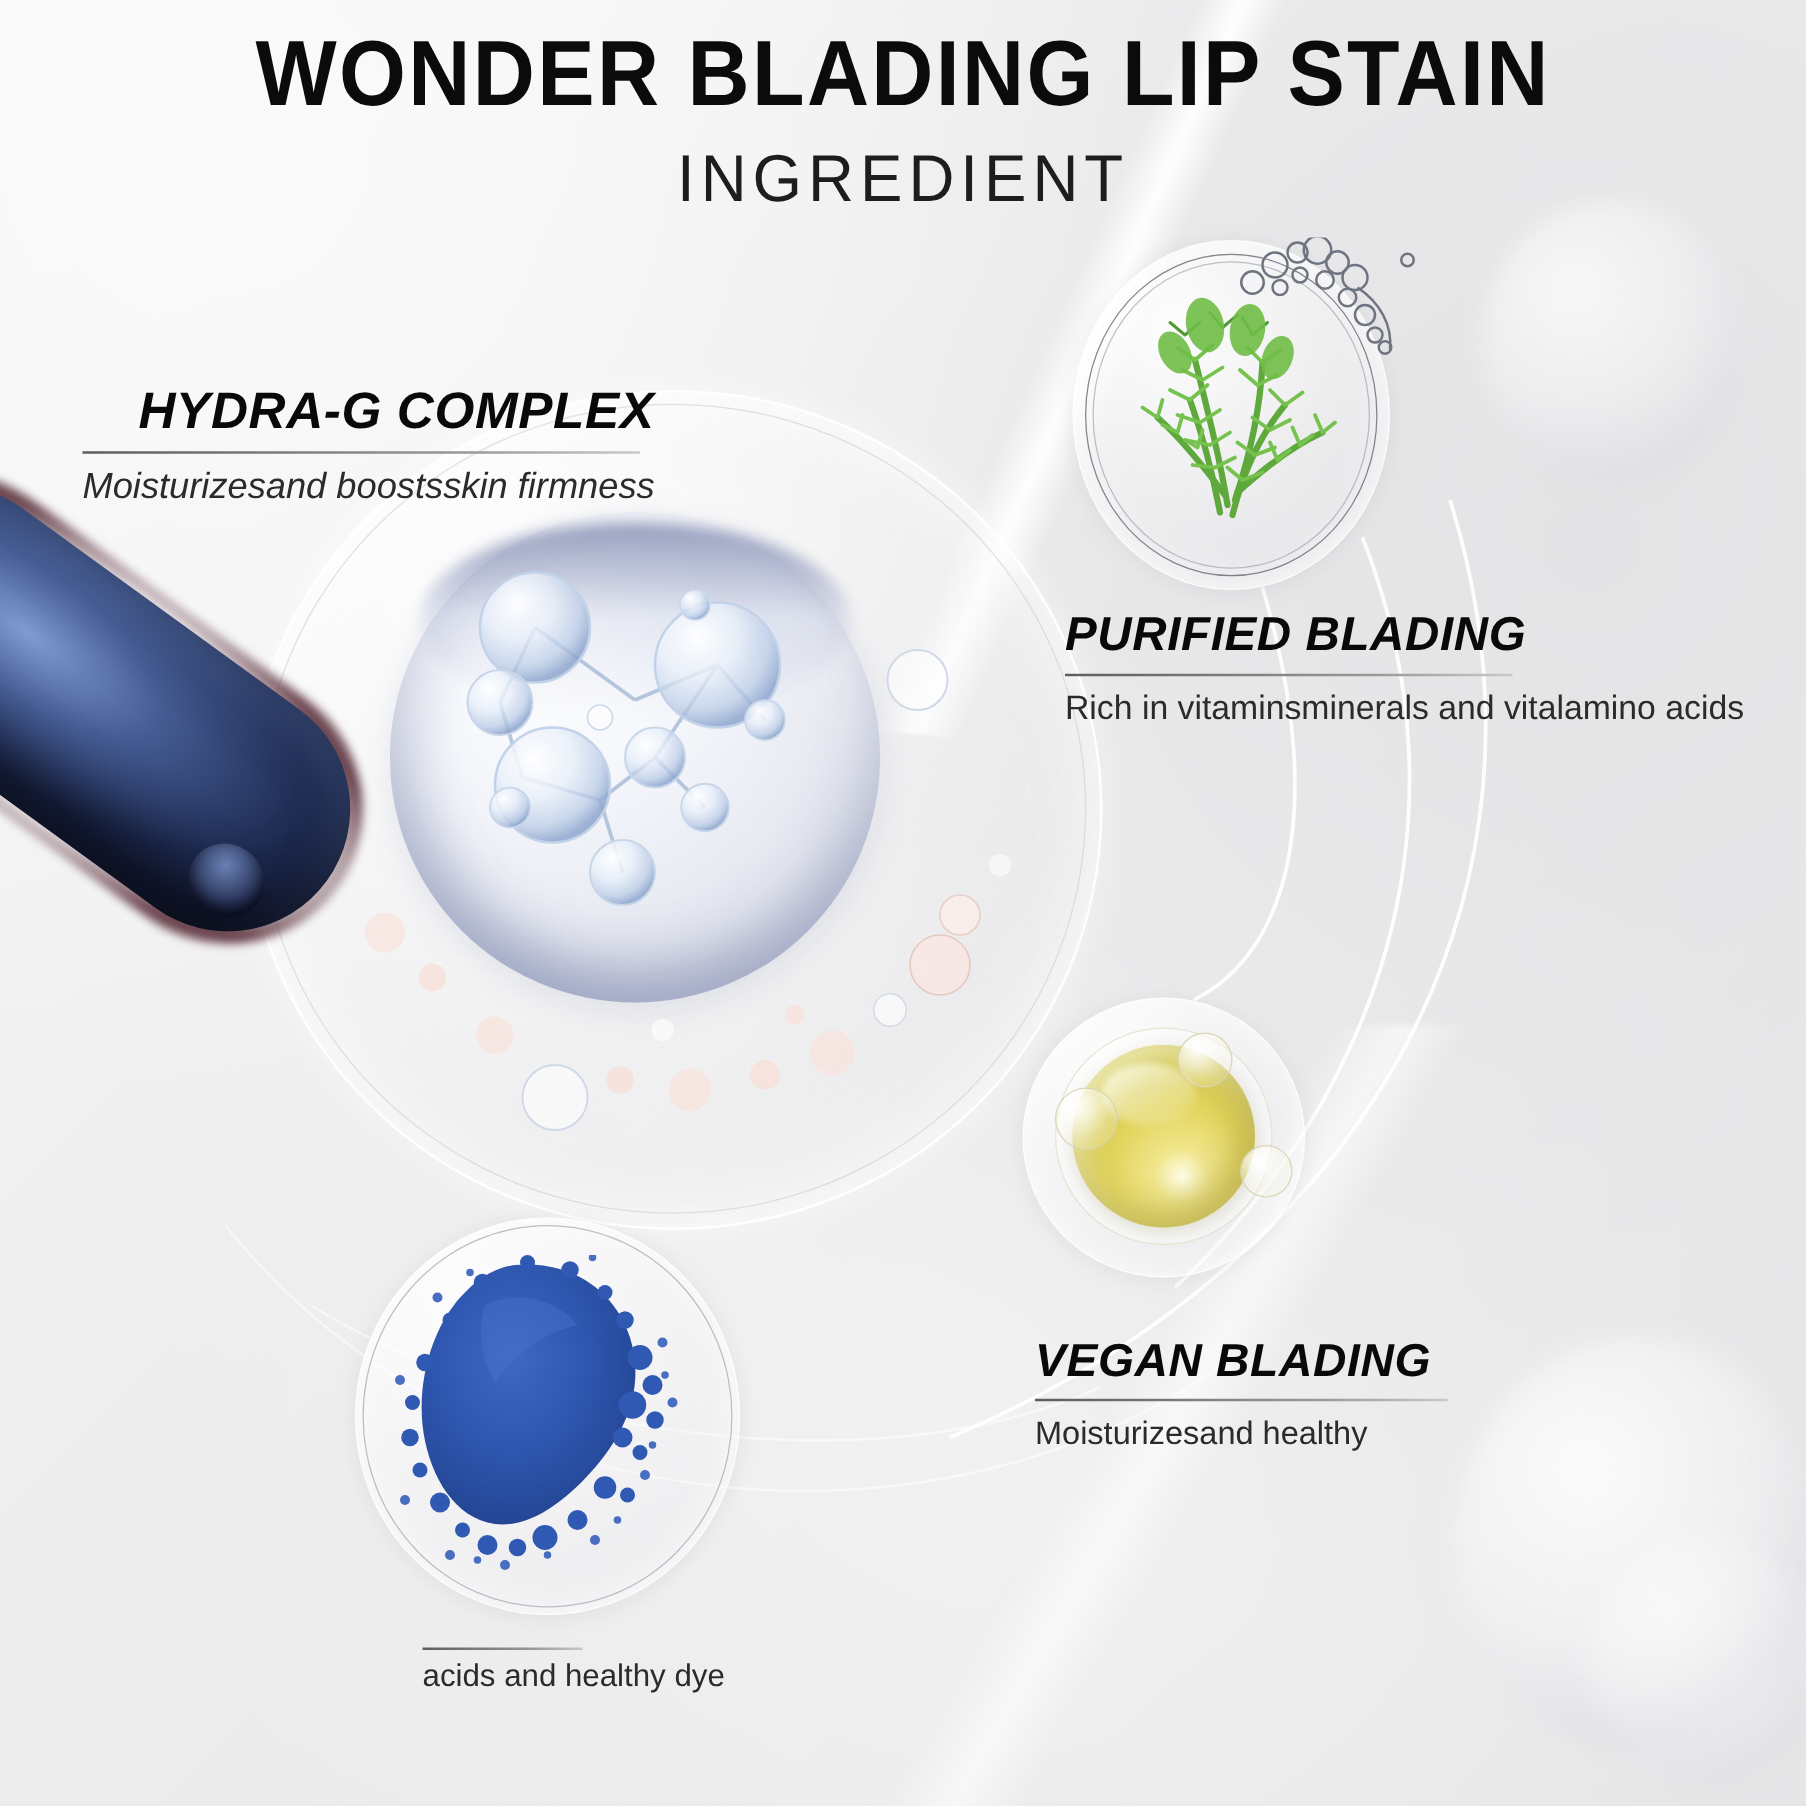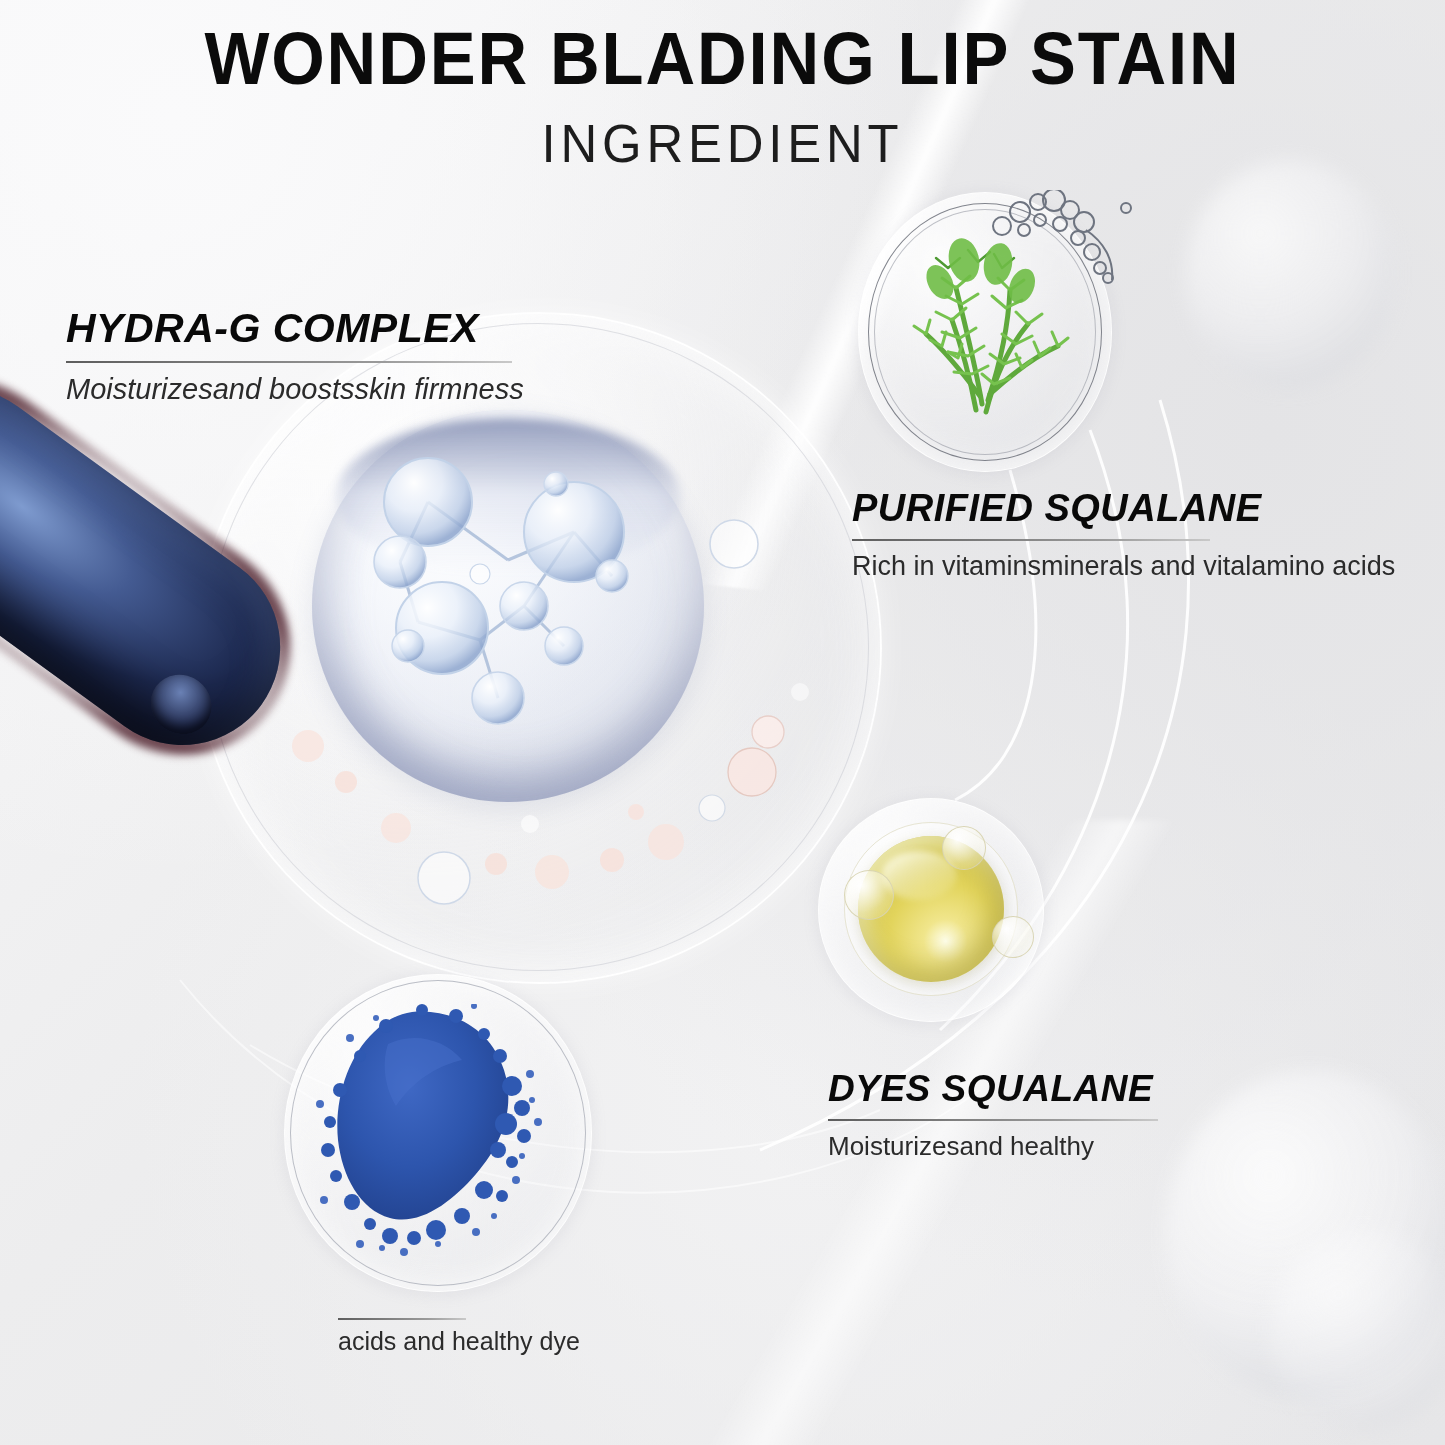--- a/index.html
+++ b/index.html
@@ -112,21 +112,21 @@
     background:radial-gradient(circle at 38% 34%, rgba(120,145,200,.85), rgba(24,32,66,1) 70%);
     box-shadow:inset -4px -6px 12px rgba(0,0,0,.6);}
 
   
   .lbl{position:absolute;}
   .lbl h3{margin:0;font-style:italic;font-weight:700;color:#090909;white-space:nowrap;}
   .lbl .rule{height:2px;background:linear-gradient(90deg,#5d5d5d,#9a9a9a 70%,#c9c9c9);margin:9px 0 10px 0;}
   .lbl p{margin:0;color:#2b2b2b;font-weight:400;white-space:nowrap;}
 
   .lbl-hydra{left:66px;top:305px;}
-  .lbl-hydra h3{font-size:41px;letter-spacing:.5px;}
+  .lbl-hydra h3{font-size:41px;letter-spacing:.5px;text-align:right;}
   .lbl-hydra .rule{width:446px;}
   .lbl-hydra p{font-size:29px;font-style:italic;}
 
   .lbl-sea{left:852px;top:487px;}
   .lbl-sea h3{font-size:38px;letter-spacing:.5px;}
   .lbl-sea .rule{width:358px;}
   .lbl-sea p{font-size:27px;}
 
   .lbl-squal{left:828px;top:1068px;}
   .lbl-squal h3{font-size:37px;letter-spacing:.5px;}
@@ -356,27 +356,27 @@
     <path d="M72 40 C 96 28 128 34 146 56 C 120 62 96 78 80 102 C 68 82 66 58 72 40 Z" fill="#4a72cd" fill-opacity=".45"></path>
   </svg>
 
   <div class="lbl lbl-hydra">
     <h3>HYDRA-G COMPLEX</h3>
     <div class="rule"></div>
     <p>Moisturizesand boostsskin firmness</p>
   </div>
 
   <div class="lbl lbl-sea">
-    <h3>PURIFIED SQUALANE</h3>
+    <h3>PURIFIED BLADING</h3>
     <div class="rule"></div>
     <p>Rich in vitaminsminerals and vitalamino acids</p>
   </div>
 
   <div class="lbl lbl-squal">
-    <h3>DYES SQUALANE</h3>
+    <h3>VEGAN BLADING</h3>
     <div class="rule"></div>
     <p>Moisturizesand healthy</p>
   </div>
 
   <div class="lbl lbl-dyes">
     <div class="rule"></div>
     <p>acids and healthy dye</p>
   </div>
 
 </div>

